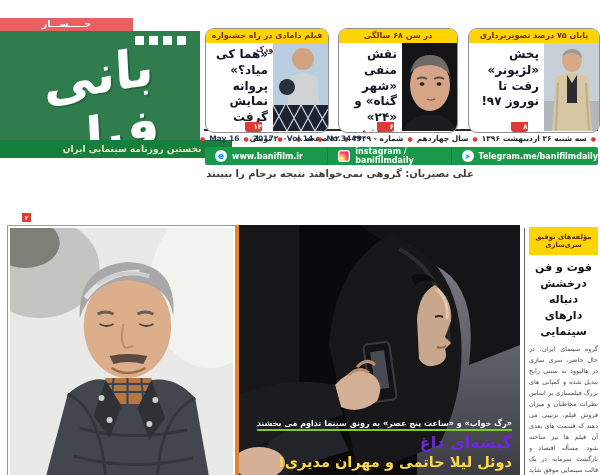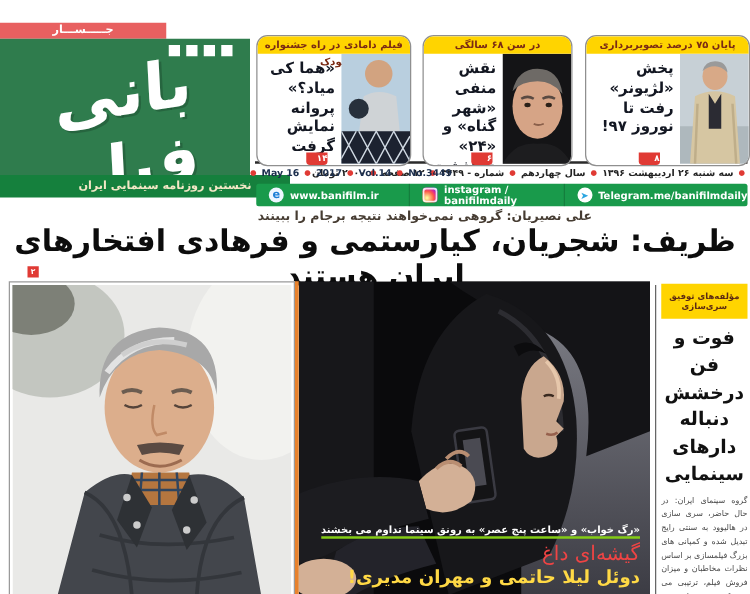--- a/index.html
+++ b/index.html
@@ -69,30 +69,30 @@
   #photo-left{left:7px;top:207px;width:229px;height:255px;background:#fff;border:1px solid #9a9a9a;
     padding:2px;box-sizing:border-box;}
   #photo-left svg{display:block;width:100%;height:100%;}
   #orange-divider{left:236px;top:207px;width:3px;height:251px;background:#e8822d;}
   #photo-center{left:239px;top:207px;width:281px;height:251px;overflow:hidden;}
   #photo-center svg{position:absolute;left:0;top:0;width:100%;height:100%;}
   #overlay-text{position:absolute;left:0;right:0;bottom:4px;text-align:right;padding:0 8px;
     direction:rtl;z-index:3;}
   #overlay-caption{display:inline-block;color:#fff;font-size:8px;font-weight:bold;
     border-bottom:2px solid #84cc16;padding-bottom:1px;margin-bottom:2px;direction:rtl;}
-  #overlay-title1{color:#ef4444;font-size:16px;font-weight:400;line-height:1.25;direction:rtl;}
+  #overlay-title1{color:#6d28d9;font-size:16px;font-weight:700;line-height:1.25;direction:rtl;}
   #overlay-title2{color:#ffd945;font-size:14.5px;font-weight:900;line-height:1.3;direction:rtl;}
   #photo-marker{left:55px;top:466px;}
 
   
   #col-rule{left:524px;top:210px;width:1px;height:252px;background:#666;}
   #right-col{left:529px;top:209px;width:69px;height:262px;}
   #col-label{background:#ffd400;color:#5c2a12;font-size:6.8px;font-weight:bold;text-align:center;
     padding:6px 1px;direction:rtl;}
-  #col-title{font-size:15px;font-weight:900;color:#111;text-align:center;line-height:1.45;
+  #col-title{font-size:11px;font-weight:900;color:#111;text-align:center;line-height:1.45;
     margin:5px 0 4px;direction:rtl;}
   #col-body{font-size:6.4px;color:#4a4a4a;line-height:1.72;text-align:justify;direction:rtl;
     height:172px;overflow:hidden;}
 </style>
 </head>
 <body>
 
 <div id="page">
 
   <div class="abs" id="top-banner">جـــــســـار</div>
@@ -201,21 +201,20 @@
       <span class="sicon" id="icon-insta"></span>
       <span>instagram / banifilmdaily</span>
     </div>
     <div class="social-seg">
       <span class="sicon" id="icon-tg">➤</span>
       <span>Telegram.me/banifilmdaily</span>
     </div>
   </div>
 
   <div class="abs" id="kicker">علی نصیریان: گروهی نمی‌خواهند نتیجه برجام را ببینند</div>
-  <div class="abs" id="headline">ظریف: شجریان، کیارستمی و فرهادی افتخارهای ایران هستند</div>
   <div class="abs sq-marker" id="headline-marker">۲</div>
 
   <div class="abs" id="photo-left">
     <svg viewBox="0 0 224 249" preserveAspectRatio="none">
       <rect width="224" height="249" fill="#e9e9e7"></rect>
       <ellipse cx="30" cy="40" rx="60" ry="50" fill="#c3c6c0"></ellipse>
       <ellipse cx="200" cy="60" rx="60" ry="80" fill="#f2f2ef"></ellipse>
       <ellipse cx="15" cy="15" rx="35" ry="25" fill="#7d8077"></ellipse>
 
       <ellipse cx="118" cy="98" rx="44" ry="52" fill="#dcae8c"></ellipse>

